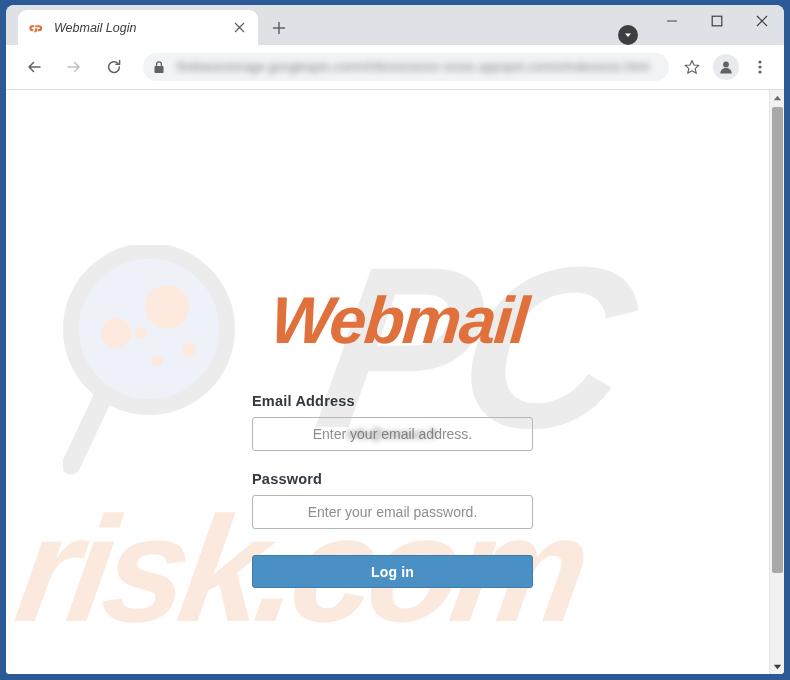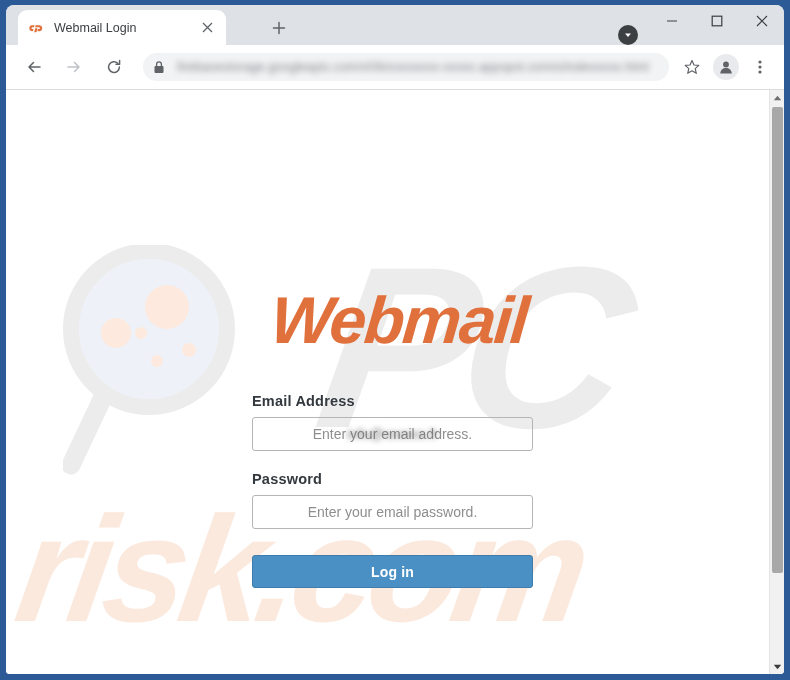--- a/index.html
+++ b/index.html
@@ -26,25 +26,26 @@
 
   
   .tabstrip {
     position: relative;
     height: 40px;
     background: #dee1e6;
   }
   .tab {
     position: absolute;
     left: 12px; top: 5px;
-    width: 208px; height: 35px;
+    width: 240px; height: 35px;
     background: #ffffff;
     border-radius: 9px 9px 0 0;
     display: flex; align-items: center;
     padding: 0 10px;
+    font-style: italic;
   }
   .tab-favicon {
     width: 17px; height: 17px;
     flex: 0 0 17px;
     display: flex; align-items: center; justify-content: center;
     margin-right: 9px;
   }
   .tab-title {
     flex: 1;
     font-size: 12.5px;

